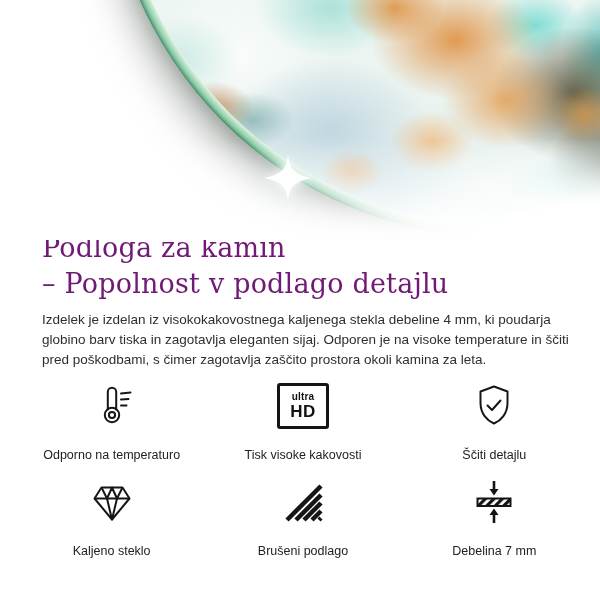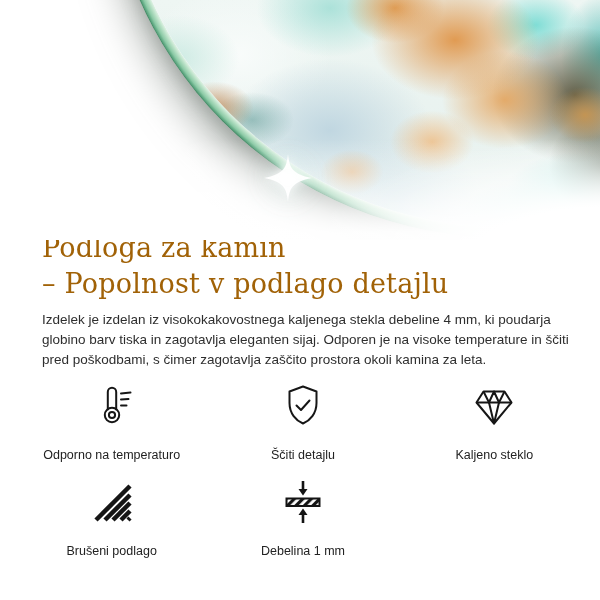--- a/index.html
+++ b/index.html
@@ -55,21 +55,21 @@
   }
   .sparkle{
     position:absolute;left:262px;top:152px;z-index:4;
     filter:drop-shadow(0 0 5px rgba(255,255,255,0.95)) drop-shadow(0 0 12px rgba(225,242,238,0.85));
   }
 
   
   .text-block{padding-left:42px;}
   h1{
     margin:-10px 0 0;font-family:"DejaVu Serif",serif;font-weight:400;
-    font-size:27px;line-height:36px;color:#a16207;letter-spacing:0.2px;
+    font-size:27px;line-height:36px;color:#701a75;letter-spacing:0.2px;
   }
   .desc{
     margin:8px 0 0;width:548px;font-size:13.5px;line-height:20px;color:#2e2e2e;
   }
 
   
   .features{
     display:grid;grid-template-columns:1fr 1fr 1fr;row-gap:16px;
     margin:12px 10px 0 16px;
   }
@@ -117,20 +117,29 @@
           <circle class="icon-stroke" cx="24" cy="33" r="7.2"></circle>
           <circle class="icon-stroke" cx="24" cy="33" r="3.1" stroke-width="1.8"></circle>
           <line class="icon-stroke" x1="33" y1="11.5" x2="42.5" y2="10.5" stroke-linecap="round"></line>
           <line class="icon-stroke" x1="33" y1="17.5" x2="40.5" y2="17" stroke-linecap="round"></line>
           <line class="icon-stroke" x1="33" y1="23.5" x2="38.5" y2="23.5" stroke-linecap="round"></line>
         </svg>
       </div>
       <div class="flabel">Odporno na temperaturo</div>
     </div>
 
+    <div class="feature">
+      <div class="icon-box">
+        <div class="uhd">
+          <span class="t">ultra</span>
+          <span class="b">HD</span>
+        </div>
+      </div>
+      <div class="flabel">Tisk visoke kakovosti</div>
+    </div>
 
     <div class="feature">
       <div class="icon-box">
         <svg width="48" height="48" viewBox="0 0 48 48">
           <path class="icon-stroke" d="M24 4.5 L37.5 9.5 V21 C37.5 31.5 31 38.5 24 41.5 C17 38.5 10.5 31.5 10.5 21 V9.5 Z" stroke-linejoin="round"></path>
           <polyline class="icon-stroke" points="17.5,23.5 22,28 30.5,18.5" stroke-linecap="round" stroke-linejoin="round"></polyline>
         </svg>
       </div>
       <div class="flabel">Ščiti detajlu</div>
     </div>
@@ -170,17 +179,17 @@
               <rect width="3.2" height="6" fill="#141414"></rect>
             </pattern>
           </defs>
           <rect x="7.5" y="20.5" width="33" height="7.5" fill="url(#hatch4mm)" stroke="#141414" stroke-width="2"></rect>
           <line x1="24" y1="3" x2="24" y2="11.5" stroke="#141414" stroke-width="2.6"></line>
           <polygon points="19.5,11 28.5,11 24,17.5" fill="#141414"></polygon>
           <line x1="24" y1="45" x2="24" y2="36.5" stroke="#141414" stroke-width="2.6"></line>
           <polygon points="19.5,37 28.5,37 24,30.5" fill="#141414"></polygon>
         </svg>
       </div>
-      <div class="flabel">Debelina 1 mm</div>
+      <div class="flabel">Debelina 7 mm</div>
     </div>
 
   </section>
 </div>
 
 </body></html>

